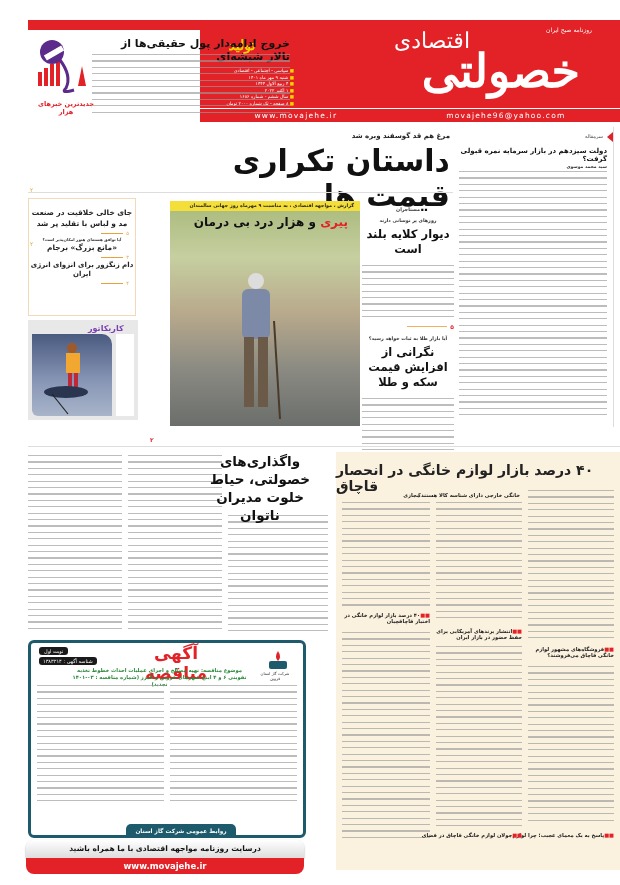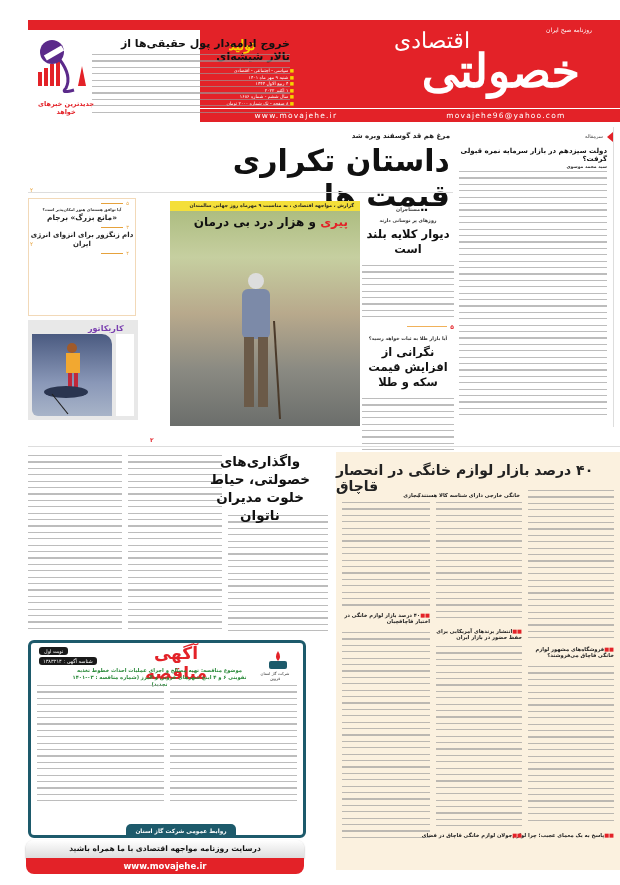--- a/index.html
+++ b/index.html
@@ -113,21 +113,21 @@
     <rect x="8" y="36" width="4" height="14" fill="#e32228"></rect>
       <rect x="14" y="32" width="4" height="18" fill="#e32228"></rect>
       <rect x="20" y="28" width="4" height="22" fill="#e32228"></rect>
       <rect x="26" y="24" width="4" height="26" fill="#e32228"></rect>
     <circle cx="22" cy="16" r="12" fill="#5b2a8a"></circle>
     <rect x="14" y="14" width="20" height="6" fill="#fff" transform="rotate(-30 24 17)"></rect>
     <path d="M30 24 Q42 40 36 52 Q30 58 44 54" stroke="#5b2a8a" stroke-width="3" fill="none"></path>
     <path d="M48 50 L52 30 L56 50 Z" fill="#e32228"></path>
   </svg>
 </div>
-<div id="stock-caption" class="abs">جدیدترین خبرهای خواهد</div>
+<div id="stock-caption" class="abs">جدیدترین خبرهای هزار</div>
 
 <div id="edit-col" class="abs">
   <div id="edit-arrow"></div>
   <div id="edit-tag" style="right:10px">سرمقاله</div>
   <div id="edit-title">دولت سیزدهم در بازار سرمایه نمره قبولی گرفت؟</div>
   <div id="edit-author">سید محمد موسوی</div>
   <div id="edit-body" class="txt">
       <span class="fill"></span>
     </div>
 </div>
@@ -165,20 +165,21 @@
   <div class="txt" style="height:52px;margin-top:8px">
       <span class="fill"></span>
     </div>
   <div class="ref" style="margin-top:3px">
       <span>۲</span>
       <span class="bar"></span>
     </div>
 </div>
 
 <div id="teasers" class="abs">
+  <div class="teaser-h" style="margin-top:8px">جای خالی خلاقیت در صنعت مد و لباس با تقلید پر شد</div>
   <div class="teaser-ref">
       <span>۵</span>
       <span class="bar"></span>
     </div>
   <div class="mid-small" style="font-size:4px">آیا توافق هسته‌ای هنوز امکان‌پذیر است؟</div>
   <div class="teaser-h">«مانع بزرگ» برجام</div>
   <div class="teaser-ref">
       <span>۳</span>
       <span class="bar"></span>
     </div>

